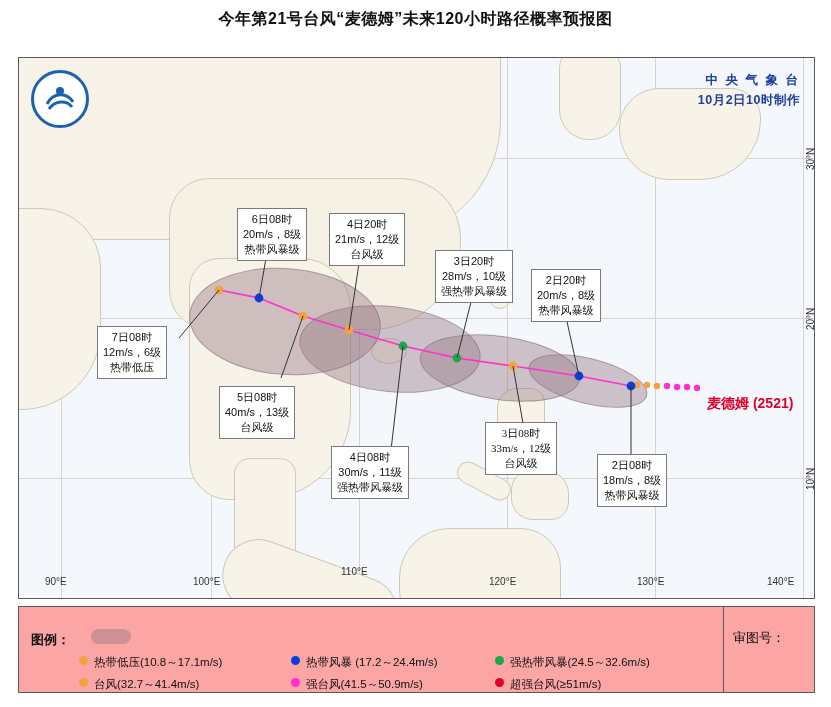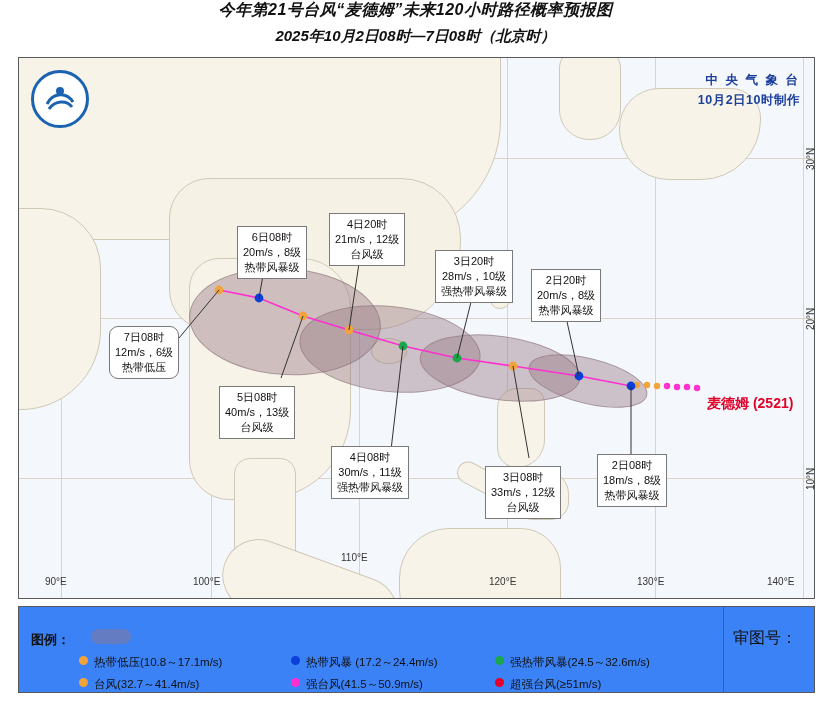--- a/index.html
+++ b/index.html
@@ -6,22 +6,22 @@
   body{
     width:831px;height:707px;
     background:#ffffff;
     font-family:"Liberation Sans","DejaVu Sans",sans-serif;
     color:#111;
     overflow:hidden;
     position:relative;
   }
   
   .title-wrap{
+    padding-top:9px;
     text-align:center;
-    font-style:italic;
   }
   .title-line1{
     font-size:16px;font-weight:bold;letter-spacing:0.5px;
   }
   .title-line2{
     font-size:15px;font-weight:bold;margin-top:6px;
   }
 
   
   .map-frame{
@@ -98,21 +98,21 @@
   .stormname{
     position:absolute;
     font-size:14px;font-weight:bold;color:#e2002a;
     white-space:nowrap;
   }
   .stormname .code{color:#e2002a;font-weight:bold;}
 
   
   .legend{
     position:absolute;left:18px;top:606px;width:795px;height:85px;
-    border:1px solid #5a5a5a;background:#3b82f6;
+    border:1px solid #5a5a5a;background:#fca5a5;
   }
   .legend-inner{position:relative;width:100%;height:100%;}
   .legend-title{
     position:absolute;left:12px;top:24px;font-size:13px;font-weight:bold;
   }
   .cone-swatch{
     position:absolute;left:72px;top:22px;width:40px;height:15px;
     background:rgba(150,120,130,0.45);
     border-radius:8px/7px;
   }
@@ -121,29 +121,28 @@
   }
   .lrow{position:absolute;font-size:11.5px;white-space:nowrap;}
   .dot{
     display:inline-block;width:9px;height:9px;border-radius:50%;
     margin-right:6px;vertical-align:1px;
   }
   .legend-divider{
     position:absolute;left:704px;top:0;bottom:0;width:1px;background:#5a5a5a;
   }
   .approval{
-    position:absolute;left:714px;top:20px;font-size:16px;line-height:22px;
+    position:absolute;left:714px;top:20px;font-size:13px;line-height:22px;
   }
 </style>
 </head>
 <body>
 
 <div class="title-wrap">
   <div class="title-line1">今年第21号台风“麦德姆”未来120小时路径概率预报图</div>
-  <div class="title-line2">2025年10月2日08时—7日08时（北京时）</div>
 </div>
 
 <div class="map-frame">
   <div class="sea"></div>
 
   <div class="grid-line v" style="left:42px;"></div>
   <div class="grid-line v" style="left:192px;"></div>
   <div class="grid-line v" style="left:340px;"></div>
   <div class="grid-line v" style="left:488px;"></div>
   <div class="grid-line v" style="left:636px;"></div>
@@ -238,59 +237,59 @@
     <div>28m/s，10级</div>
     <div>强热带风暴级</div>
   </div>
 
   <div class="plabel" style="left:310px;top:155px;">
     <div>4日20时</div>
     <div>21m/s，12级</div>
     <div>台风级</div>
   </div>
 
-  <div class="plabel" style="left:218px;top:168px;text-align:center;">
+  <div class="plabel" style="left:218px;top:150px;text-align:center;">
     <div>6日08时</div>
     <div>20m/s，8级</div>
     <div>热带风暴级</div>
   </div>
 
-  <div class="plabel" style="left:90px;top:268px;border-radius:9px;">
+  <div class="plabel" style="left:78px;top:268px;">
     <div>7日08时</div>
     <div>12m/s，6级</div>
     <div>热带低压</div>
   </div>
 
   <div class="plabel" style="left:200px;top:328px;">
     <div>5日08时</div>
     <div>40m/s，13级</div>
     <div>台风级</div>
   </div>
 
   <div class="plabel" style="left:312px;top:388px;">
     <div>4日08时</div>
     <div>30m/s，11级</div>
     <div>强热带风暴级</div>
   </div>
 
-  <div class="plabel" style="left:466px;top:408px;">
+  <div class="plabel" style="left:466px;top:364px;font-family:Liberation Serif, serif;">
     <div>3日08时</div>
     <div>33m/s，12级</div>
     <div>台风级</div>
   </div>
 
   <div class="plabel" style="left:578px;top:396px;">
     <div>2日08时</div>
     <div>18m/s，8级</div>
     <div>热带风暴级</div>
   </div>
 
   <div class="grid-label" style="left:26px;top:518px;">90°E</div>
   <div class="grid-label" style="left:174px;top:518px;">100°E</div>
-  <div class="grid-label" style="left:322px;top:494px;">110°E</div>
+  <div class="grid-label" style="left:322px;top:508px;">110°E</div>
   <div class="grid-label" style="left:470px;top:518px;">120°E</div>
   <div class="grid-label" style="left:618px;top:518px;">130°E</div>
   <div class="grid-label" style="left:748px;top:518px;">140°E</div>
 
   <div class="grid-label rot" style="left:786px;top:112px;">30°N</div>
   <div class="grid-label rot" style="left:786px;top:272px;">20°N</div>
   <div class="grid-label rot" style="left:786px;top:432px;">10°N</div>
 </div>
 
 <div class="legend">

